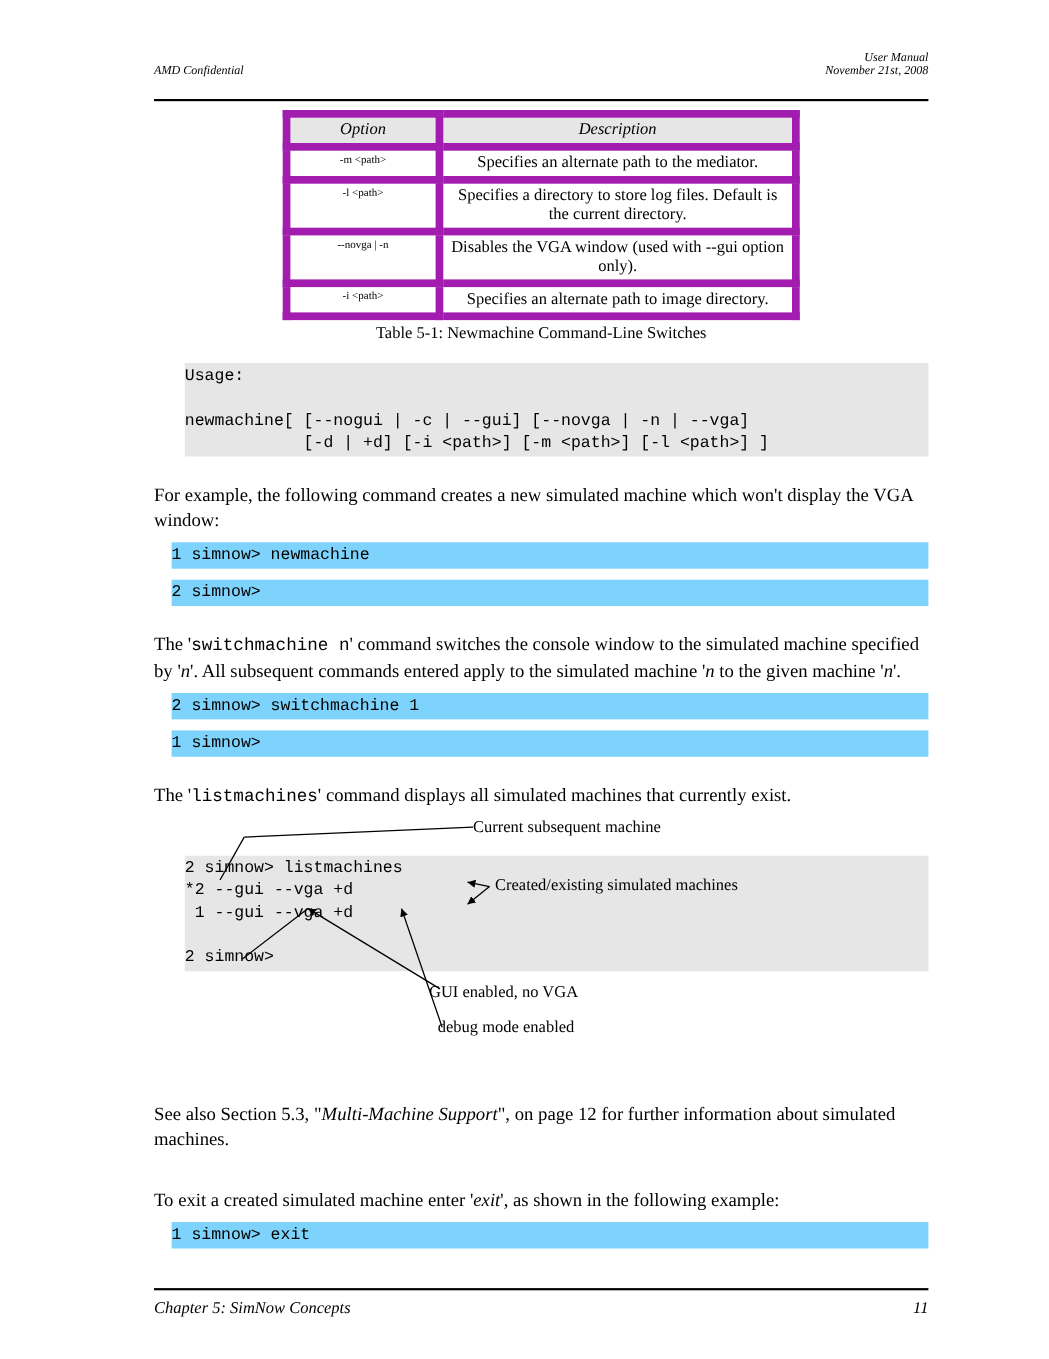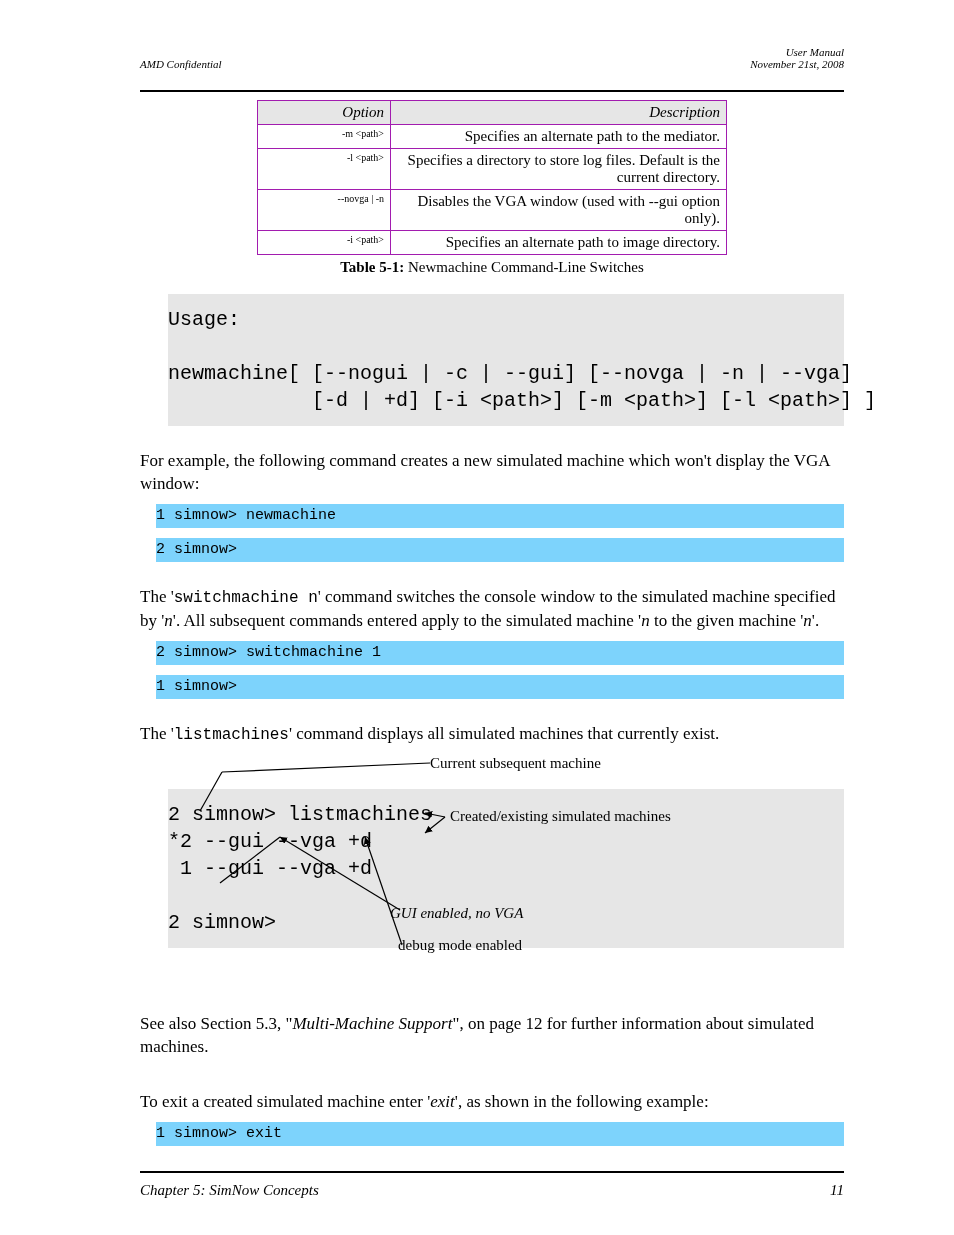--- a/index.html
+++ b/index.html
@@ -58,49 +58,49 @@
     top: 100px;
     bottom: 70px;
   }
   .opt-table {
     border-collapse: collapse;
     margin: 0 auto 4px auto;
     width: 470px;
     font-size: 15px;
   }
   .opt-table th, .opt-table td {
-    border: 1px solid #a21caf;
+    border: 7px solid #a21caf;
     padding: 3px 6px;
-    text-align: right;
+    text-align: center;
     vertical-align: top;
   }
   .opt-table th {
     background: #e6e6e6;
     font-weight: normal;
     font-style: italic;
   }
   .opt-table td.code {
     font-family: Liberation Serif, serif;
     font-size: 10px;
   }
   .table-caption {
     text-align: center;
     font-size: 15px;
     margin-bottom: 18px;
   }
-  .table-caption .num { font-weight: bold; }
+  .table-caption .num { font-weight: normal; }
   .codeblock {
     background: #e6e6e6;
     font-family: "Courier New", monospace;
-    font-size: 20px;
+    font-size: 15px;
     white-space: pre;
     margin-left: 28px;
     margin-right: 0;
     line-height: 1.35;
-    padding: 12px 0;
+    padding: 2px 0;
   }
   .codeline {
     background: #7dd3fc;
     font-family: "Courier New", monospace;
     font-size: 15px;
     white-space: pre;
     margin-left: 16px;
     margin-right: 0;
     line-height: 1.35;
     padding: 2px 0;
@@ -200,21 +200,21 @@
 
   <div class="diagram-wrap" style="height:250px;">
 
     <div class="codeblock" style="position:absolute;left:0;right:0;top:34px;">2 simnow&gt; listmachines
 *2 --gui --vga +d
  1 --gui --vga +d
 
 2 simnow&gt;</div>
 
     <div class="diagram-label" style="left:290px;top:0px;">Current subsequent machine</div>
-    <div class="diagram-label" style="left:250px;top:150px;font-style:italic;">GUI enabled, no VGA</div>
+    <div class="diagram-label" style="left:250px;top:150px;">GUI enabled, no VGA</div>
     <div class="diagram-label" style="left:258px;top:182px;">debug mode enabled</div>
     <div class="diagram-label" style="left:310px;top:53px;text-align:left;width:240px;">Created/existing simulated machines</div>
 
     <svg class="diagram-svg" width="700" height="250">
       <defs>
         <marker id="ah" markerWidth="8" markerHeight="8" refX="6" refY="3" orient="auto">
           <path d="M0,0 L6,3 L0,6 Z" fill="#000"></path>
         </marker>
       </defs>
 

